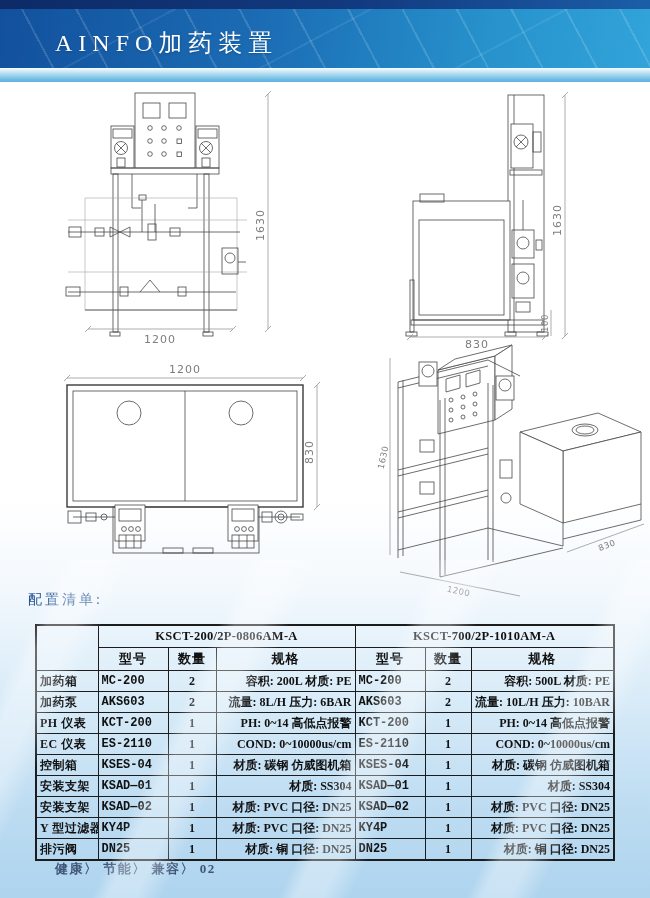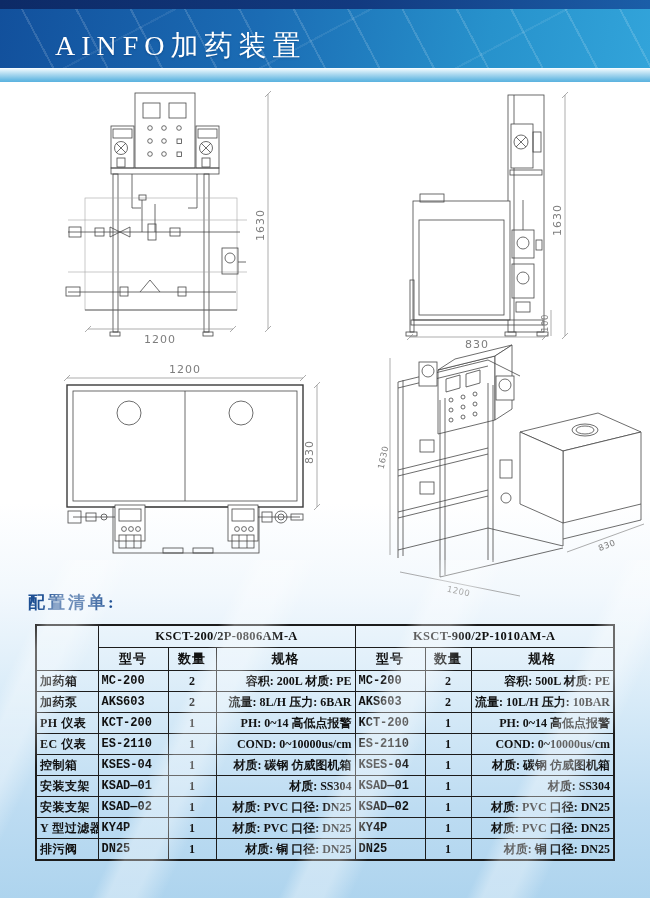--- a/index.html
+++ b/index.html
@@ -30,21 +30,21 @@
     background:
       repeating-linear-gradient(62deg,rgba(255,255,255,0) 0 46px,rgba(255,255,255,.14) 46px 48px),
       repeating-linear-gradient(-28deg,rgba(255,255,255,0) 0 90px,rgba(255,255,255,.08) 90px 92px);
   }
   #header-topbar{
     position:absolute;top:0;left:0;width:650px;height:9px;
     background:linear-gradient(90deg,#0d2a66 0%,#123a80 55%,#1b5ea8 100%);
   }
   #page-title{
     position:absolute;left:55px;top:27px;color:#ffffff;
-    font-size:28px;letter-spacing:6px;font-weight:500;white-space:nowrap;
+    font-size:24px;letter-spacing:6px;font-weight:500;white-space:nowrap;
     text-shadow:0 1px 2px rgba(0,40,90,.35);
   }
   #page-subtitle{
     position:absolute;right:22px;top:40px;color:#ffffff;
     font-size:17px;font-weight:700;letter-spacing:2px;white-space:nowrap;
     text-shadow:0 1px 2px rgba(0,40,90,.35);
   }
   #header-strip{
     position:absolute;top:68px;left:0;width:650px;height:13px;
     background:linear-gradient(to bottom,#eaf7fd 0%,#b4ddf1 35%,#6fbde4 80%,#5bb2df 100%);
@@ -55,21 +55,21 @@
   .cad{stroke:#474747;stroke-width:.8;fill:none;}
   .cad-bold{stroke:#3a3a3a;stroke-width:1.4;fill:none;}
   .cad-light{stroke:#a6a6a6;stroke-width:.6;fill:none;}
   .cad-fill{stroke:#474747;stroke-width:.8;fill:#ffffff;}
   .dim{stroke:#8a8a8a;stroke-width:.7;fill:none;}
   .dim-text{fill:#7d7d7d;font-family:"DejaVu Sans",sans-serif;font-size:11px;letter-spacing:1px;stroke:none;}
   .dim-text-sm{fill:#7d7d7d;font-family:"DejaVu Sans",sans-serif;font-size:8.5px;letter-spacing:.5px;stroke:none;}
   
   #section-heading{
     position:absolute;left:28px;top:591px;
-    color:#1d4f93;font-size:17px;font-weight:700;letter-spacing:3px;
+    color:#1d4f93;font-size:14px;font-weight:400;letter-spacing:3px;
   }
   #config-table{
     position:absolute;left:35px;top:624px;width:578px;
     border-collapse:collapse;table-layout:fixed;
     font-family:"Liberation Serif","DejaVu Serif",serif;
   }
   #config-table td,#config-table th{
     border:1px solid #1c1c1c;padding:0 3px;overflow:hidden;white-space:nowrap;
     color:#111;font-weight:700;background:transparent;
   }
@@ -365,21 +365,21 @@
         <col style="width:48px">
         <col style="width:139px">
       <col style="width:70px">
         <col style="width:46px">
         <col style="width:143px">
     </colgroup>
     <thead>
       <tr class="model-title-row">
         <th rowspan="2"></th>
         <th colspan="3">KSCT-200/2P-0806AM-A</th>
-        <th colspan="3">KSCT-900/2P-1010AM-A</th>
+        <th colspan="3">KSCT-700/2P-1010AM-A</th>
       </tr>
       <tr class="col-header-row">
         <th>型号</th>
         <th>数量</th>
         <th>规格</th>
         <th>型号</th>
         <th>数量</th>
         <th>规格</th>
       </tr>
     </thead>
@@ -461,15 +461,16 @@
           <td class="c-model">DN25</td>
           <td class="c-qty">1</td>
           <td class="c-spec">材质: 铜 口径: DN25</td>
           <td class="c-model">DN25</td>
           <td class="c-qty">1</td>
           <td class="c-spec">材质: 铜 口径: DN25</td>
         </tr>
       </tbody>
   </table>
 
+  <div id="footer-tagline">健康〉 节能〉 兼容〉 02</div>
 
   <div id="streaks"></div>
 </div>
 
 </body></html>

